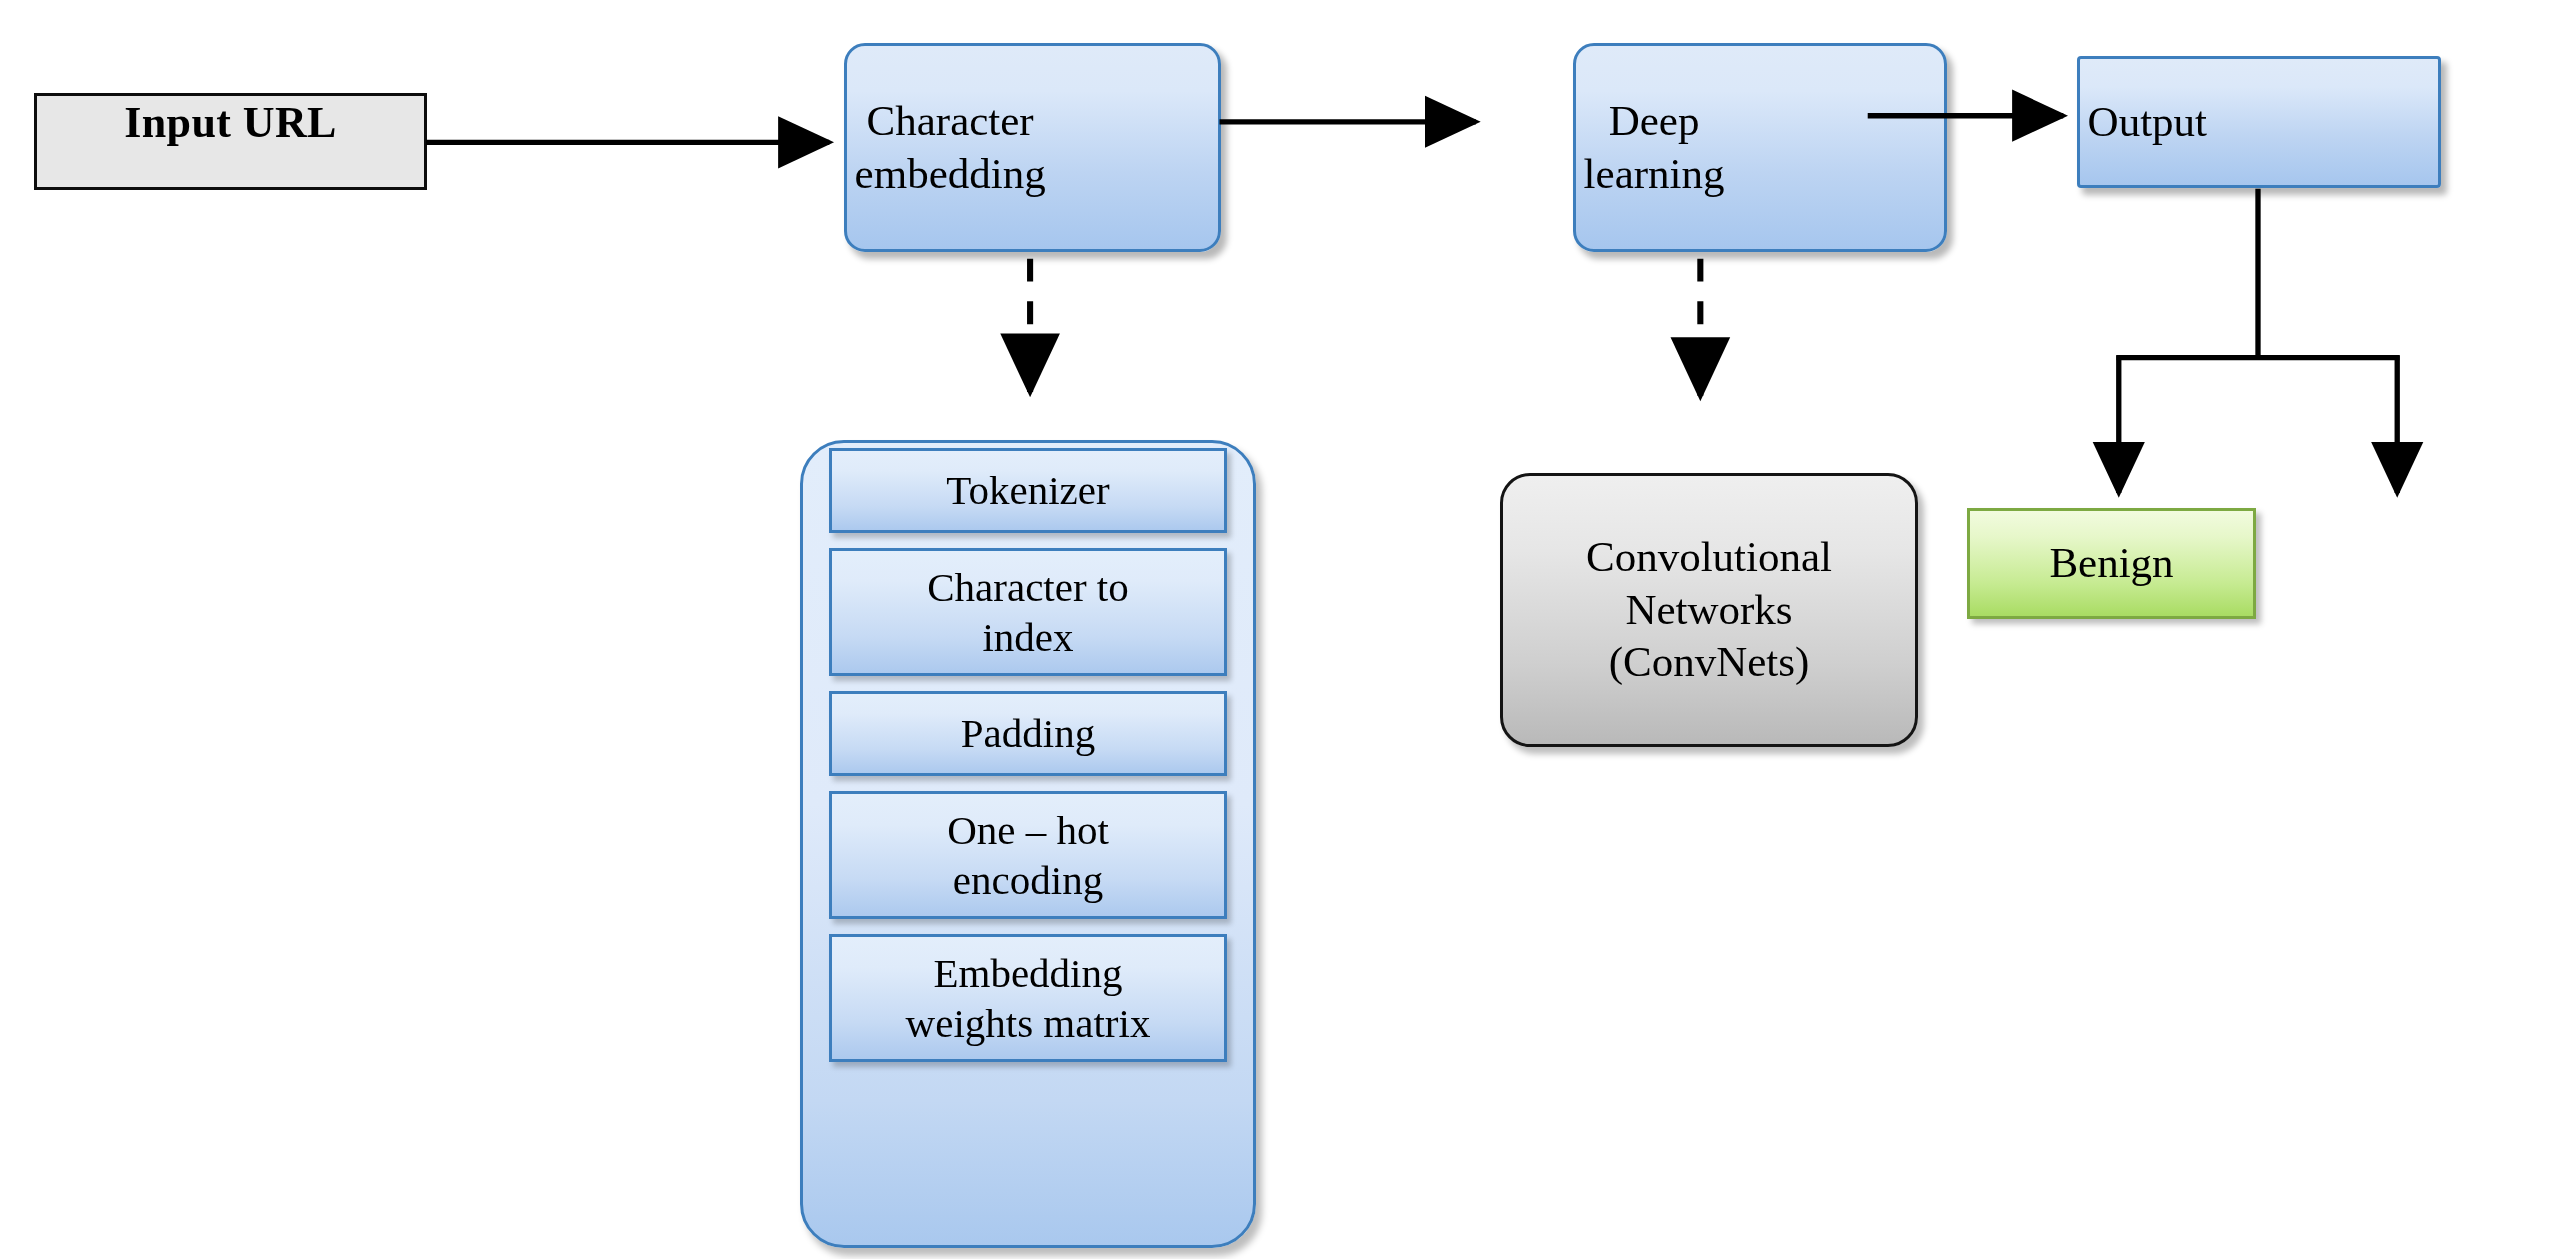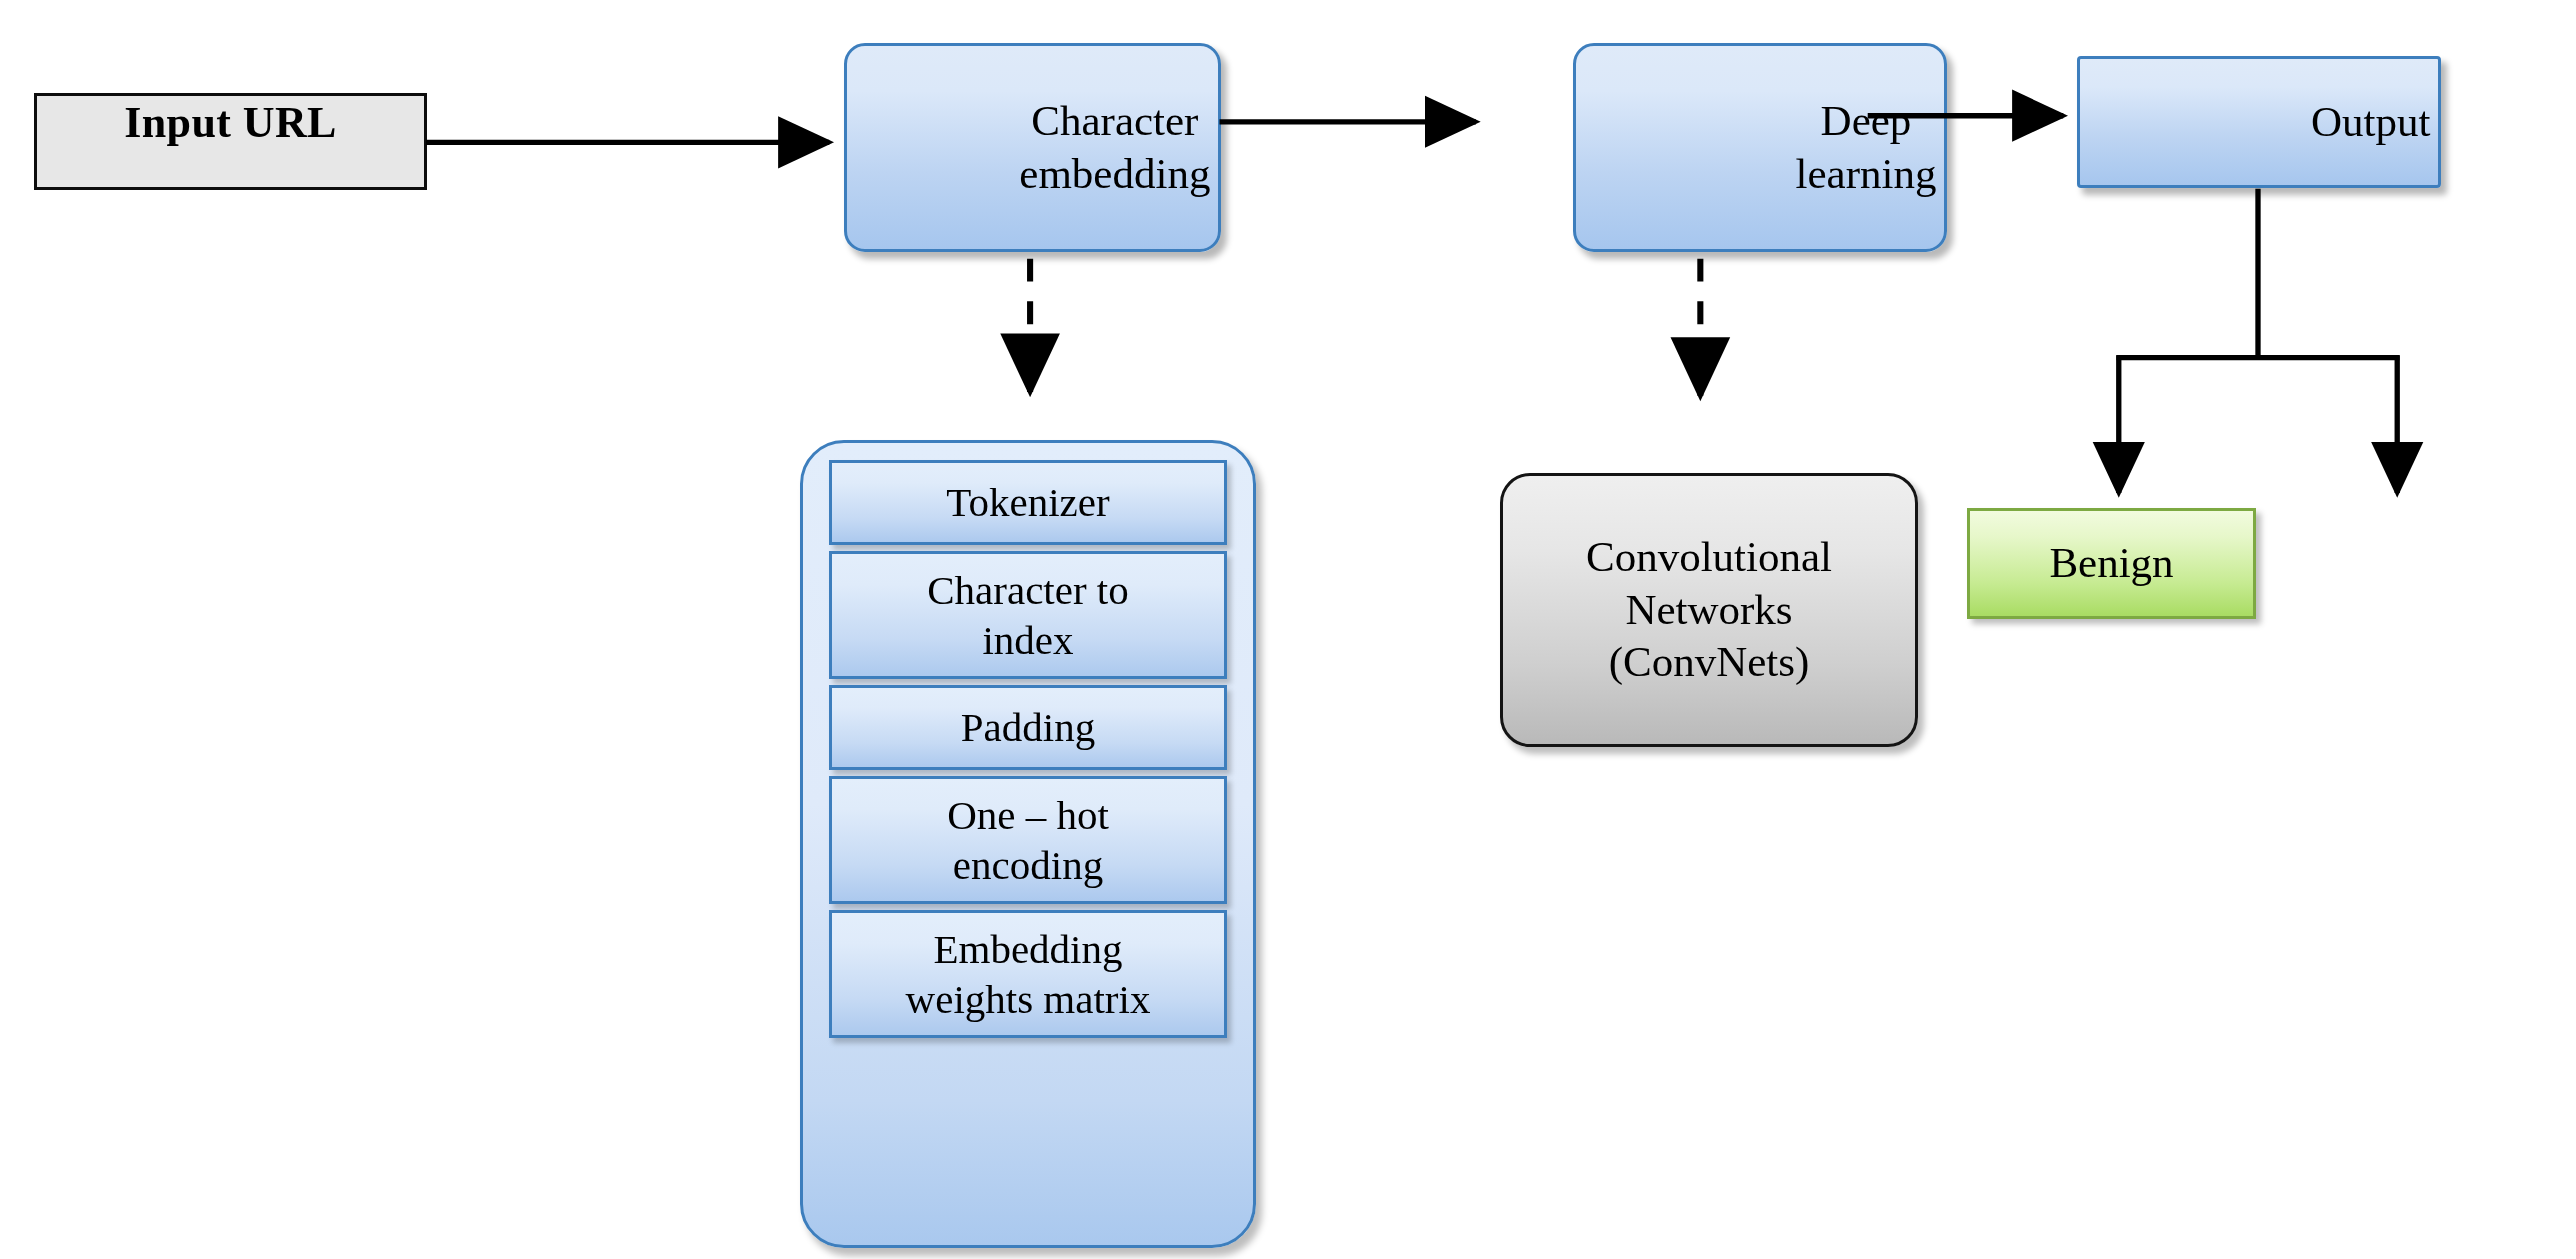--- a/index.html
+++ b/index.html
@@ -41,21 +41,21 @@
     font-weight: bold;
     font-size: 44px;
     letter-spacing: 0.4px;
   }
 
   
   .box-blue {
     position: absolute;
     display: flex;
     align-items: center;
-    justify-content: flex-end;
+    justify-content: flex-start;
     box-sizing: border-box;
     border: 3.8px solid #3d7ebd;
     border-radius: 21px;
     background: linear-gradient(to bottom, #dfeaf9 0%, #dbe8f9 22%, #bdd4f2 62%, #a6c6ee 100%);
     box-shadow: 5.3px 6.8px 6.8px rgba(0,0,0,0.28);
   }
   .box-blue .node-label { font-size: 43px; }
 
   
   .box-gray {
@@ -94,25 +94,25 @@
   }
 
   
   .container-blue {
     position: absolute;
     box-sizing: border-box;
     border: 3.8px solid #3d7ebd;
     border-radius: 44px;
     background: linear-gradient(to bottom, #e2edfb 0%, #dfeafa 45%, #c3d8f3 82%, #a9c8ee 100%);
     box-shadow: 5.3px 7.6px 7.6px rgba(0,0,0,0.26);
-    padding: 17px 26px;
+    padding: 5px 26px;
     display: flex;
     flex-direction: column;
     justify-content: flex-start;
-    gap: 6px;
+    gap: 15px;
   }
   .sub-box {
     box-sizing: border-box;
     border: 3px solid #3d7ebd;
     background: linear-gradient(to bottom, #e3eefb 0%, #dfebfa 25%, #c6daf4 70%, #acc9ee 100%);
     box-shadow: 3.8px 4.6px 5.3px rgba(0,0,0,0.22);
     display: flex;
     align-items: center;
     justify-content: center;
   }

